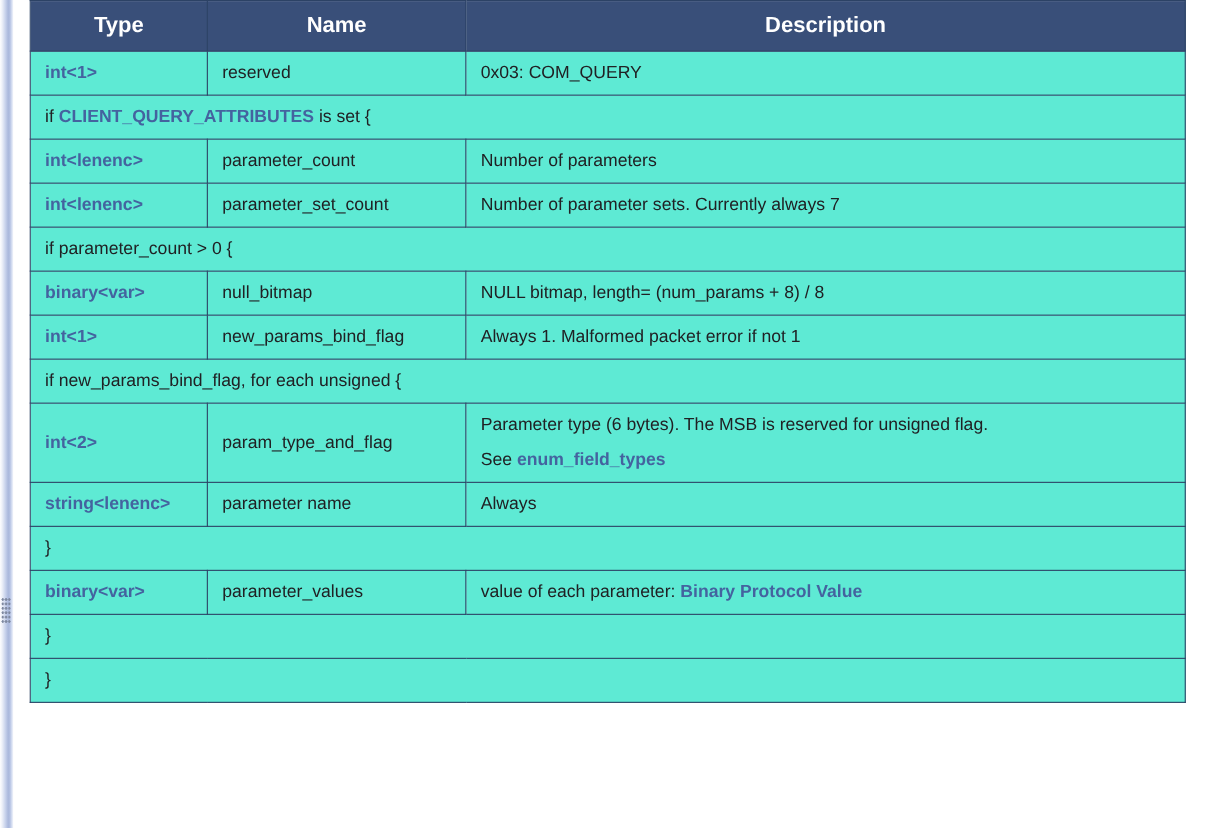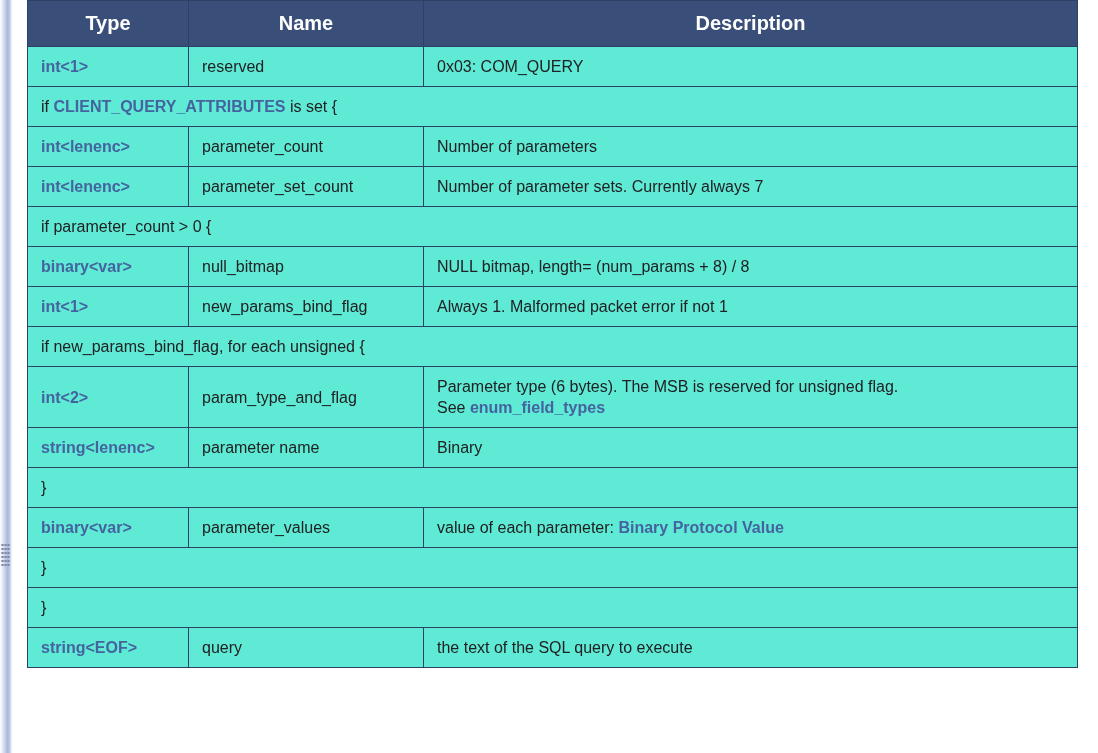--- a/index.html
+++ b/index.html
@@ -69,21 +69,21 @@
     vertical-align: middle;
     line-height: 21px;
     background: #5eead4;
   }
   td.type-cell { font-weight: bold; }
   .link {
     color: var(--link);
     font-weight: bold;
     cursor: pointer;
   }
-  .desc-line + .desc-line { }
+  .desc-line + .desc-line { margin-top: 11px; }
   td.span-cell { padding: 9px 13px; }
 </style>
 </head>
 <body>
 
 <div class="splitter">
   <div class="grip"></div>
 </div>
 
 <div class="content">
@@ -156,21 +156,21 @@
           <td>param_type_and_flag</td>
           <td>
             <div class="desc-line"><span>Parameter type (6 bytes). The MSB is reserved for unsigned flag.</span></div>
             <div class="desc-line"><span>See </span><span class="link">enum_field_types</span></div>
           </td>
         </tr>
         <tr>
           <td class="type-cell"><span class="link">string&lt;lenenc&gt;</span></td>
           <td>parameter name</td>
           <td>
-            <div class="desc-line"><span>Binary</span></div>
+            <div class="desc-line"><span>Always</span></div>
           </td>
         </tr>
         <tr>
           <td colspan="3" class="span-cell">
             <div class="desc-line"><span>}</span></div>
           </td>
         </tr>
         <tr>
           <td class="type-cell"><span class="link">binary&lt;var&gt;</span></td>
           <td>parameter_values</td>
@@ -181,22 +181,15 @@
         <tr>
           <td colspan="3" class="span-cell">
             <div class="desc-line"><span>}</span></div>
           </td>
         </tr>
         <tr>
           <td colspan="3" class="span-cell">
             <div class="desc-line"><span>}</span></div>
           </td>
         </tr>
-        <tr>
-          <td class="type-cell"><span class="link">string&lt;EOF&gt;</span></td>
-          <td>query</td>
-          <td>
-            <div class="desc-line"><span>the text of the SQL query to execute</span></div>
-          </td>
-        </tr>
       </tbody>
   </table>
 </div>
 
 </body></html>

